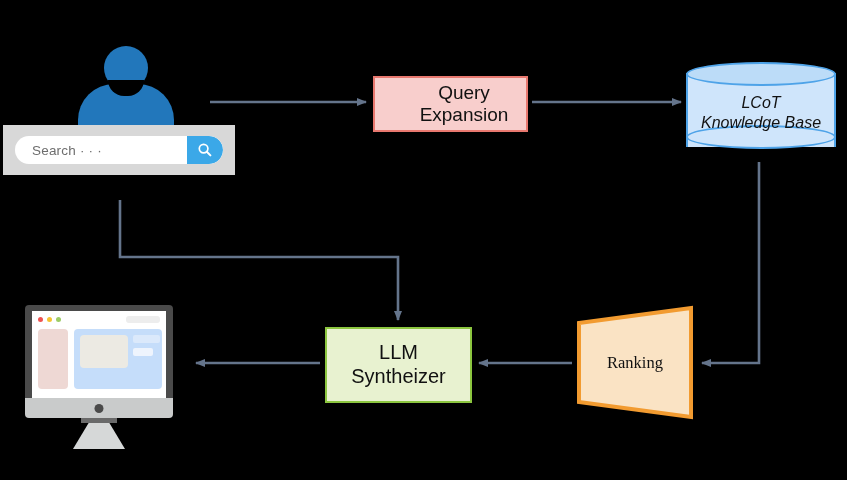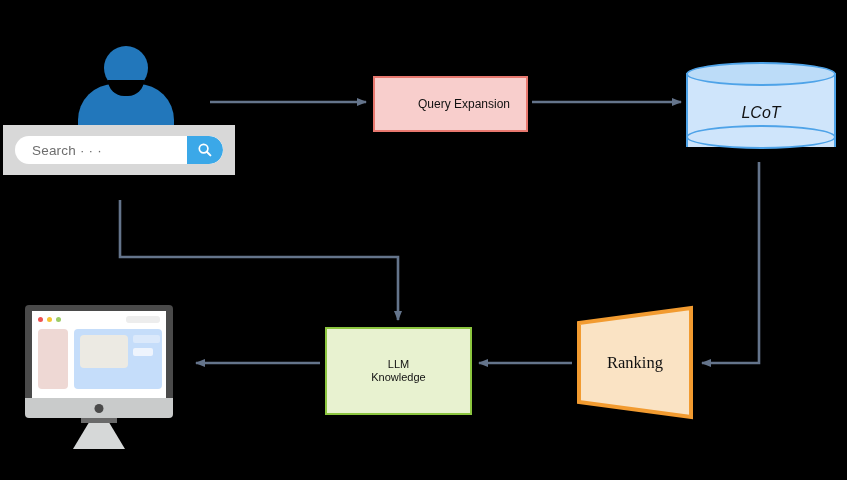--- a/index.html
+++ b/index.html
@@ -31,31 +31,31 @@
     line-height: 1.18;
     white-space: pre-line;
   }
 
   
   .node-query {
     left: 373px; top: 76px;
     width: 155px; height: 56px;
     background: #f8cecc;
     border: 2px solid #e8786f;
-    font-size: 12px;
+    font-size: 19px;
     padding-left: 27px;
   }
 
   
   .node-llm {
     left: 325px; top: 327px;
-    width: 147px; height: 88px;
+    width: 147px; height: 76px;
     background: #e8f2d0;
     border: 2.5px solid #8cc63f;
-    font-size: 11px;
+    font-size: 20px;
   }
 
   
   .cylinder {
     left: 686px; top: 62px;
     width: 150px; height: 96px; font-style: italic;
   }
   .cyl-body {
     position: absolute;
     left: 0; top: 11px;
@@ -307,36 +307,37 @@
   <div class="abs node node-query">
     <span>Query Expansion</span>
   </div>
 
   <div class="abs cylinder">
     <div class="cyl-body"></div>
     <div class="cyl-bottom"></div>
     <div class="cyl-top"></div>
     <div class="cyl-label">
       <span>LCoT</span>
+      <span>Knowledge Base</span>
     </div>
   </div>
 
   <div class="abs trapezoid">
     <svg width="120" height="115" viewBox="0 0 120 115" style="position:absolute;left:0;top:0;">
       <polygon points="4,18 116,3 116,112 4,97" fill="#fae3c4" stroke="#f29b30" stroke-width="4"></polygon>
     </svg>
     <div class="trap-label">
       <span>Ranking</span>
     </div>
   </div>
 
   <div class="abs node node-llm">
     <div style="display:flex;flex-direction:column;align-items:center;">
       <span>LLM</span>
-      <span>Knowledge</span>
+      <span>Syntheizer</span>
     </div>
   </div>
 
   <div class="abs monitor">
     <div class="mon-stand-wide"></div>
     <div class="mon-neck"></div>
     <div class="mon-chin"></div>
     <div class="mon-dot"></div>
     <div class="mon-bezel">
       <div class="mon-screen">

